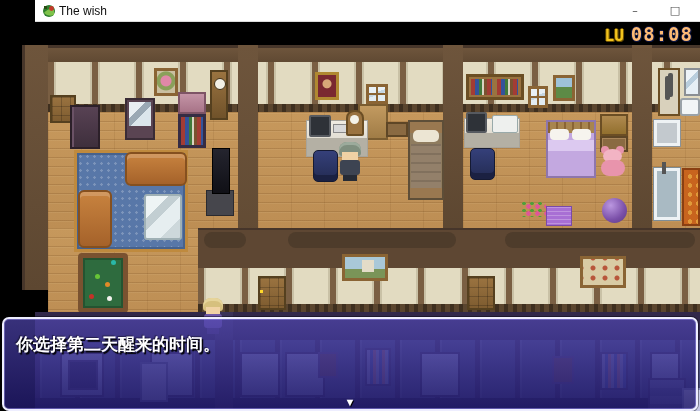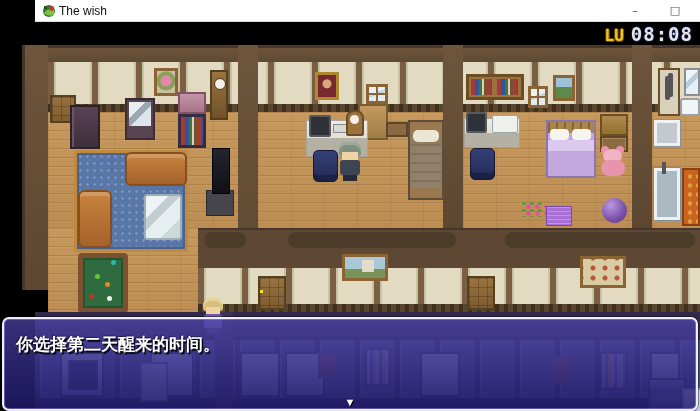--- a/index.html
+++ b/index.html
@@ -86,21 +86,21 @@
       <div class="win-btn">–</div>
       <div class="win-btn">□</div>
       <div class="win-btn">✕</div>
     </div>
   </div>
 
   <div class="game">
 
     <div class="clock">
       <span class="lbl" style="color:#f2c41d">LU</span>
-      <span class="time" style="color:#e5e5e5">08:08</span>
+      <span class="time" style="color:#fdba74">08:08</span>
     </div>
 
     <div class="abs brown" style="left:22px;top:23px;width:678px;height:17px;border-top:3px solid #47362a;"></div>
     <div class="abs brown" style="left:22px;top:23px;width:26px;height:245px;border-left:3px solid #47362a;box-sizing:border-box;"></div>
 
     <div class="abs wall" style="left:48px;top:40px;width:652px;height:50px;"></div>
 
     <div class="abs wood" style="left:48px;top:90px;width:190px;height:116px;"></div>
     <div class="abs wood" style="left:48px;top:206px;width:150px;height:89px;"></div>
     <div class="abs wood" style="left:258px;top:90px;width:185px;height:116px;"></div>

